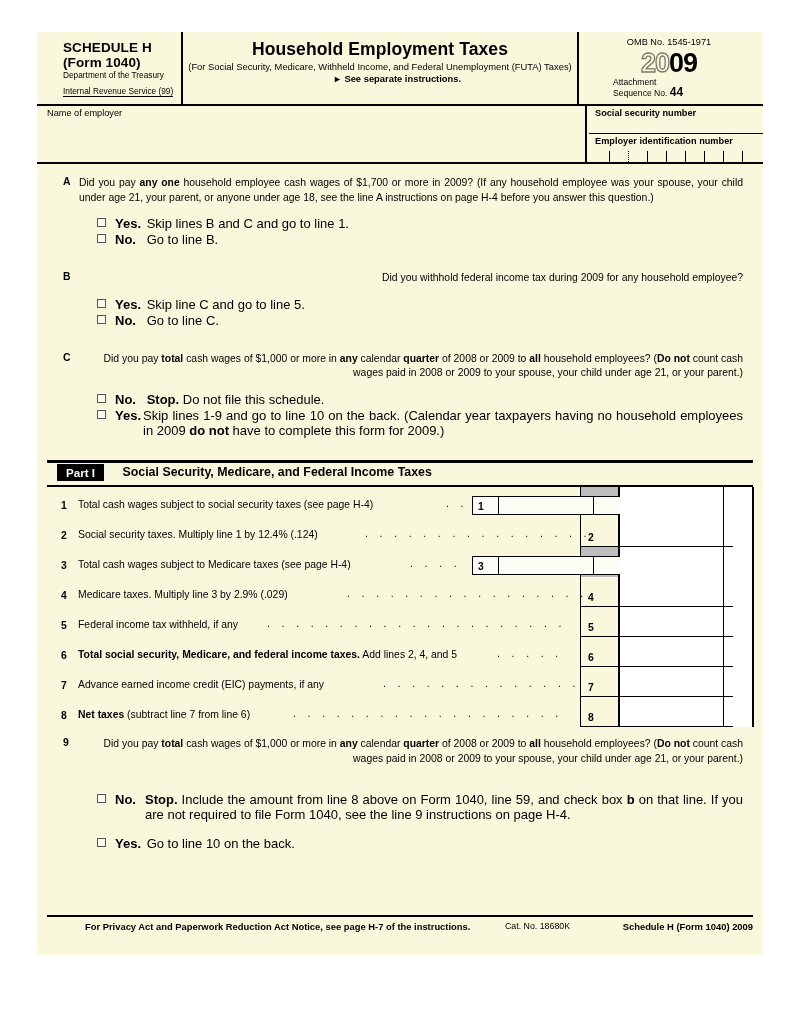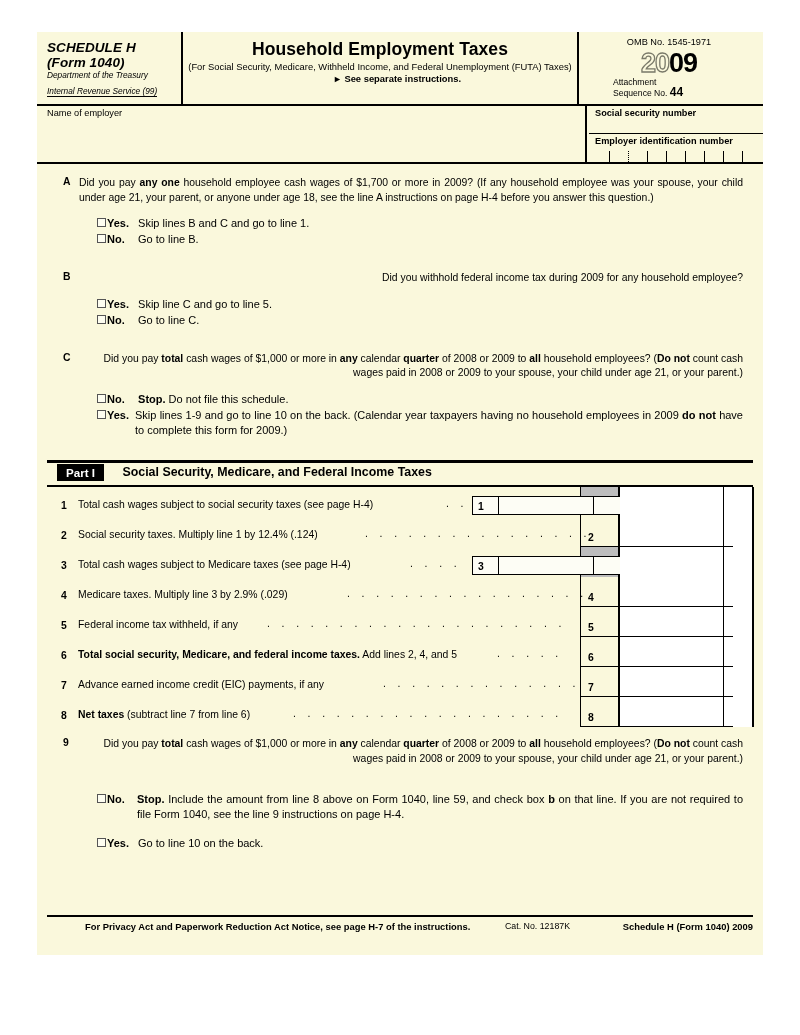--- a/index.html
+++ b/index.html
@@ -28,23 +28,22 @@
   }
 
   
   .hdr {
     position: relative;
     height: 72px;
     margin: 0 10px;
   }
   .hdr-left {
     position: absolute;
-    left: 0; top: 8px;
+    left: 16px; top: 8px;
     width: 132px;
-    font-style: italic;
   }
   .hdr-left .sched {
     font-size: 13.5px;
     font-weight: bold;
     line-height: 15px;
     letter-spacing: .1px;
   }
   .hdr-left .dept {
     font-size: 8.3px;
     line-height: 10px;
@@ -220,22 +219,22 @@
     font-size: 10.4px;
     line-height: 14.6px;
     text-align: justify;
   }
   .q .qtxt.nojust { text-align: right; }
 
   .opts { margin: 11px 0 0 46px; }
   .opt {
     position: relative;
     min-height: 15px;
-    padding-left: 10px;
-    font-size: 11px;
+    padding-left: 18px;
+    font-size: 13px;
     line-height: 15px;
     margin-bottom: 1px;
   }
   .opt .cb {
     position: absolute;
     left: 0;
     top: 2px;
     width: 9px;
     height: 9px;
     border: 1px solid #555;
@@ -635,18 +634,18 @@
           <span>Go to line 10 on the back.</span>
         </div>
       </div>
     </div>
   </div>
 
   <div style="position:absolute; left:0; right:0; bottom:14px;">
     <div class="foot-rule"></div>
     <div class="foot">
       <span class="fl">For Privacy Act and Paperwork Reduction Act Notice, see page H-7 of the instructions.</span>
-      <span class="fc">Cat. No. 12187K</span>
+      <span class="fc">Cat. No. 18680K</span>
       <span class="fr">Schedule H (Form 1040) 2009</span>
     </div>
   </div>
 
 </div>
 
 </body></html>

